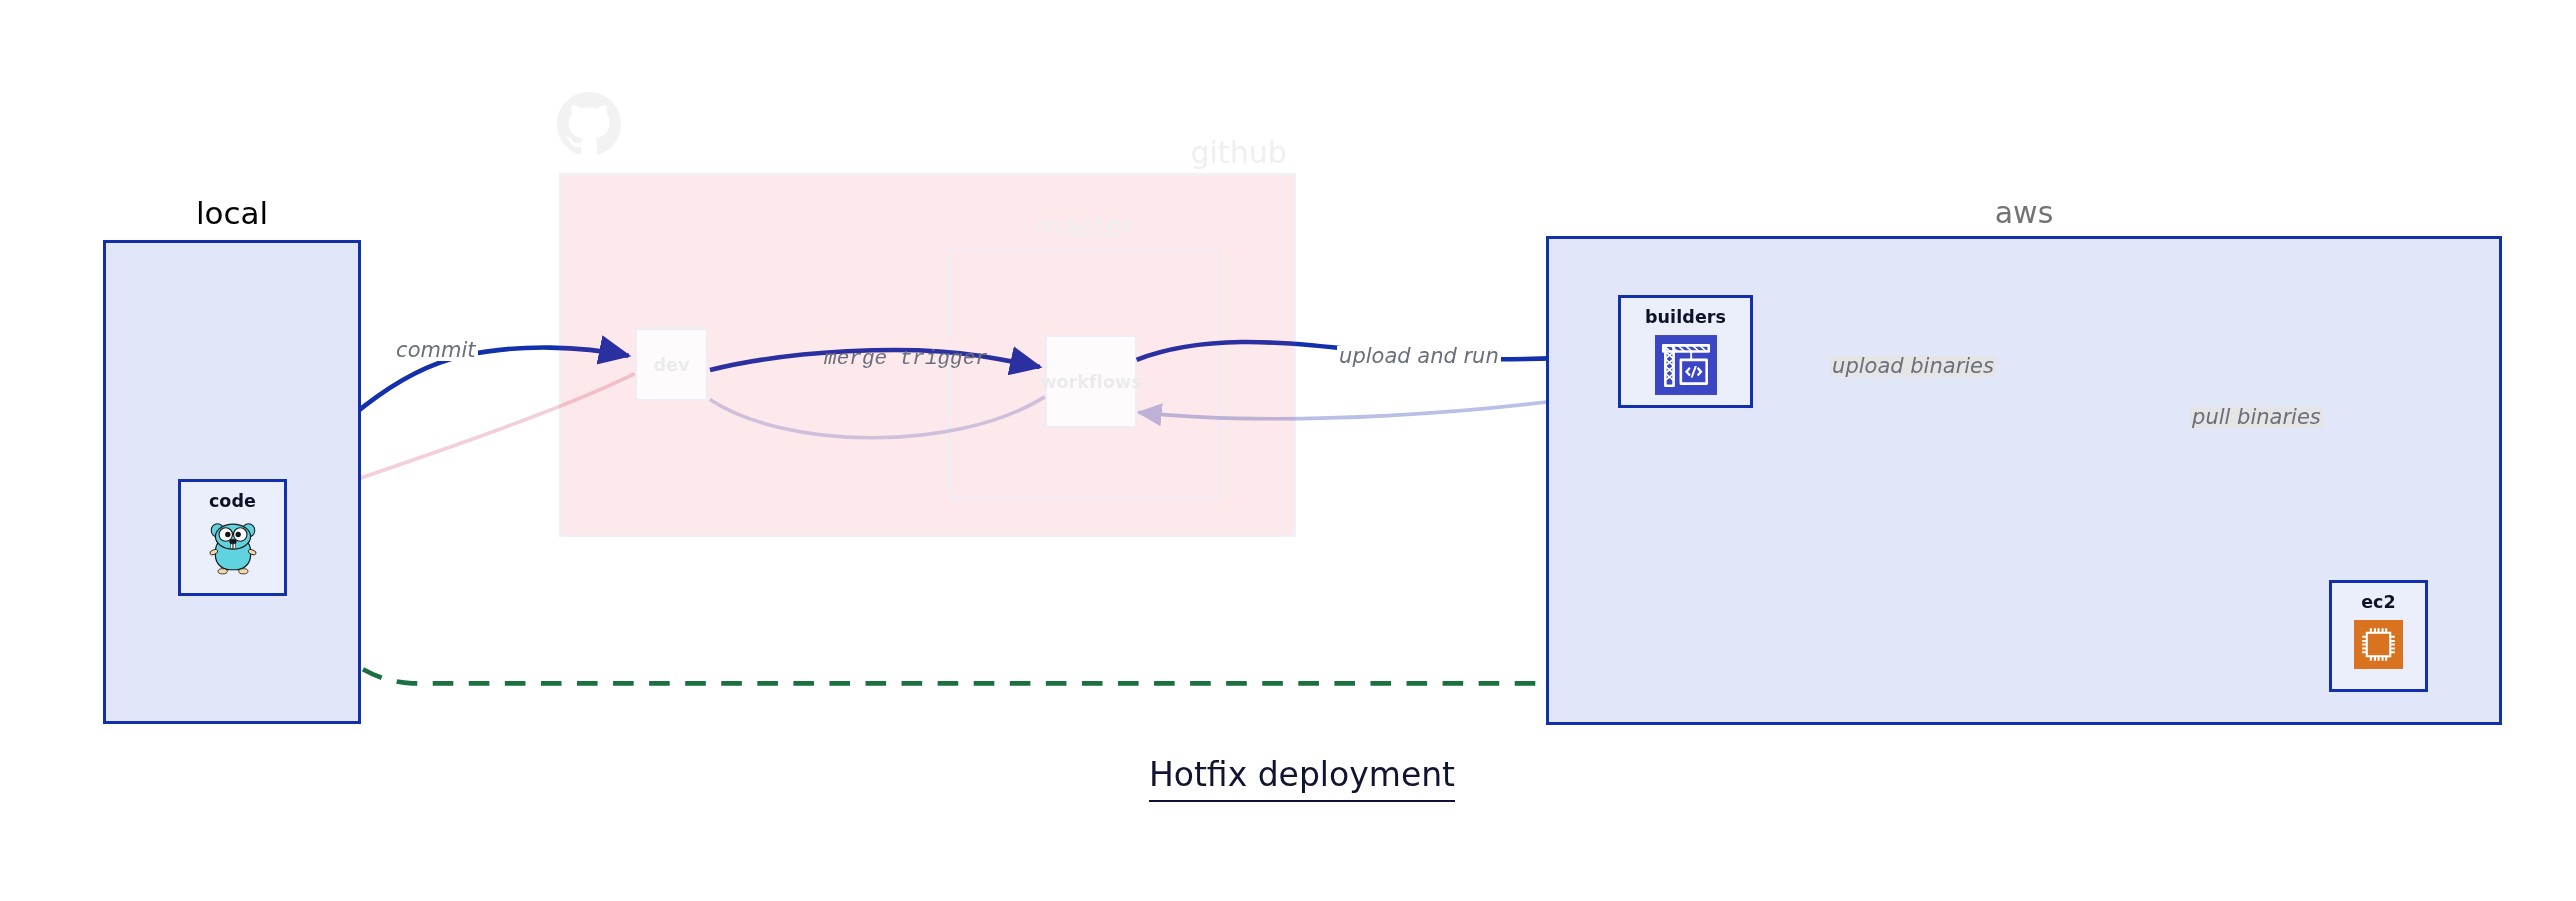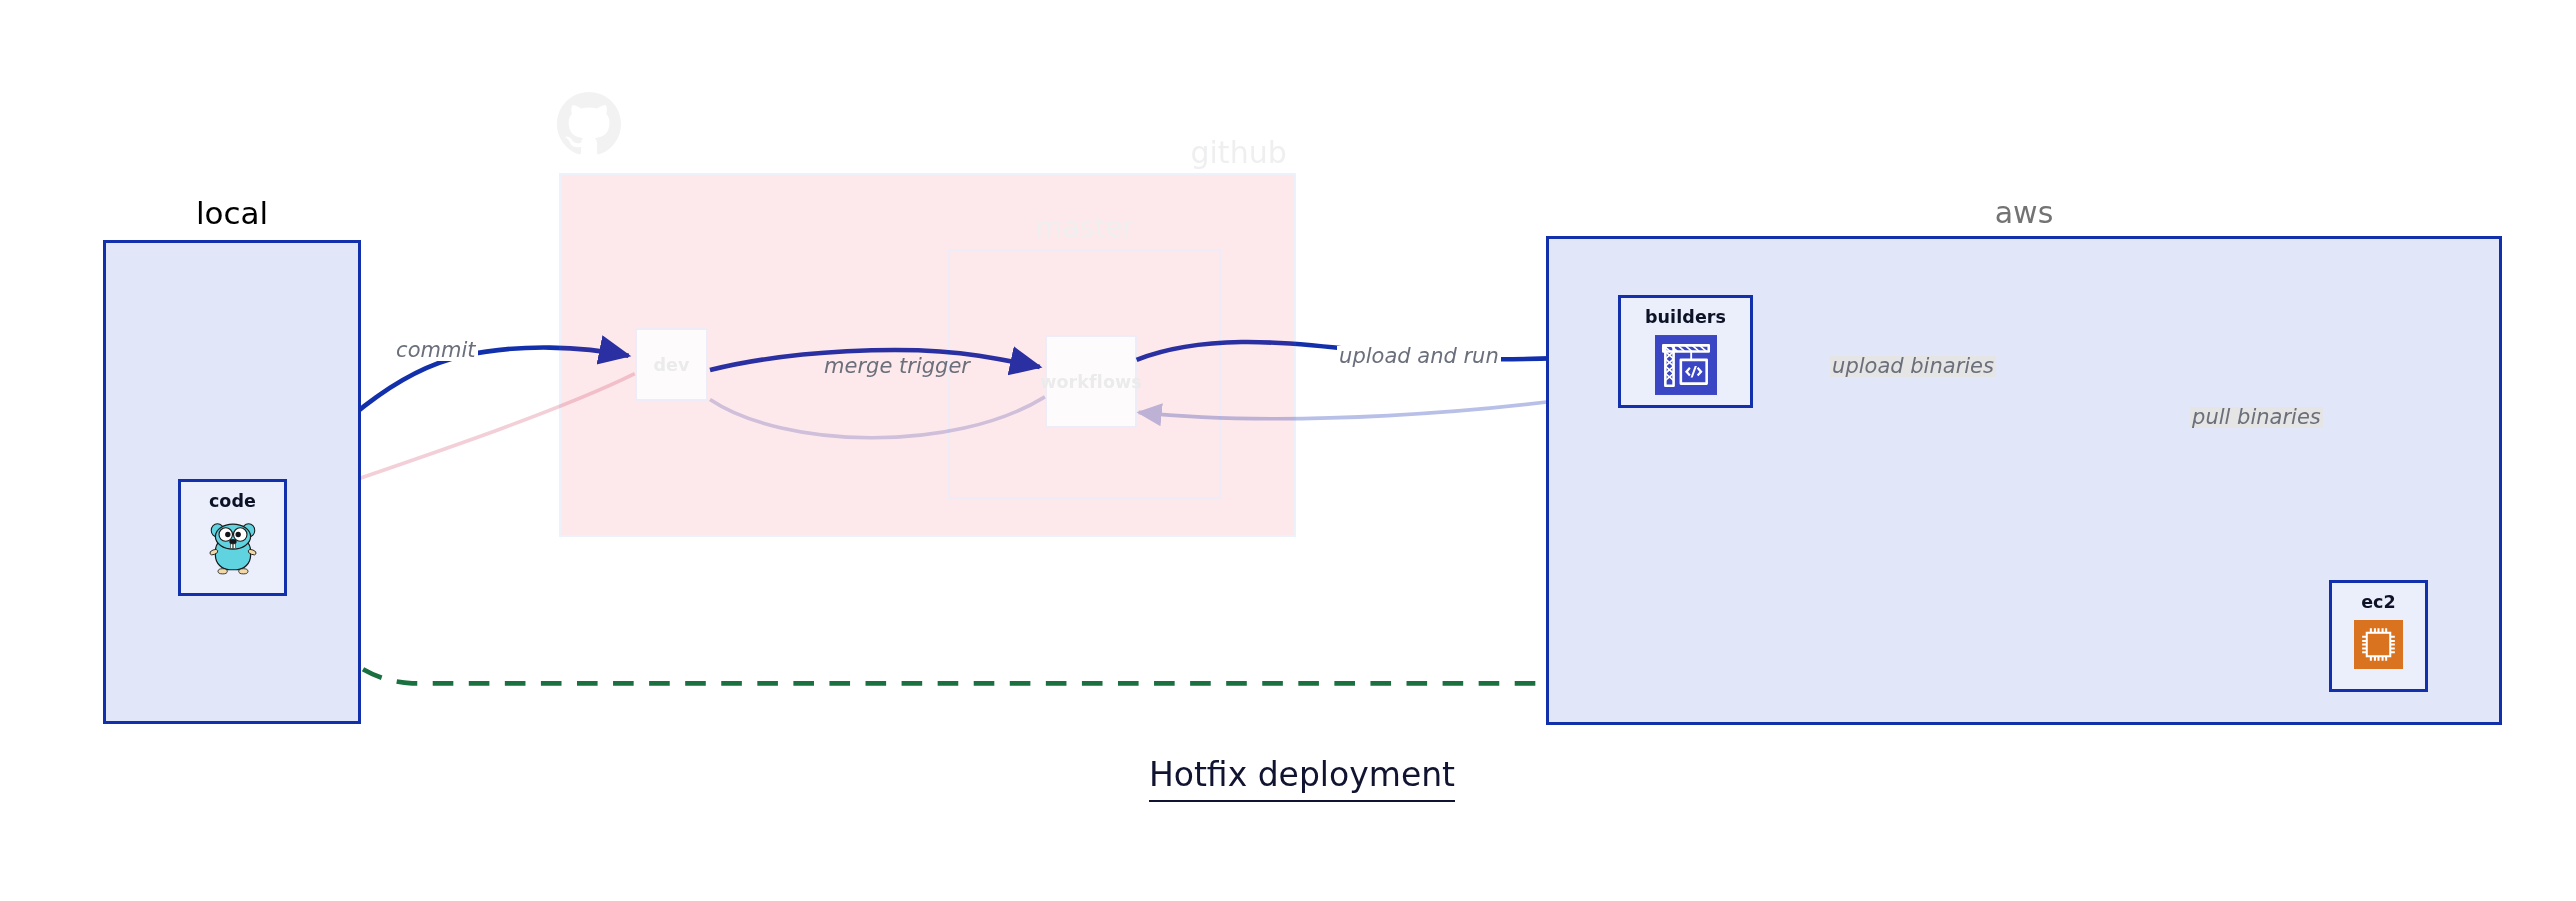--- a/index.html
+++ b/index.html
@@ -309,21 +309,21 @@
           <path d="M16,33 L25,33 M16,41 L25,41 M16,48 L25,48 M16,56 L25,56 M16,63 L25,63"></path>
 
           <path d="M71,33 L80,33 M71,41 L80,41 M71,48 L80,48 M71,56 L80,56 M71,63 L80,63"></path>
         </g>
       </svg>
     </div>
   </div>
 
   <div class="edge-label" style="left:394px;  top:340px;">commit</div>
 
-  <div class="edge-label on-pink" style="left:822px; top:356px;">merge trigger</div>
+  <div class="edge-label on-pink" style="left:822px; top:348px;font-family:Liberation Mono, monospace;">merge trigger</div>
 
   <div class="edge-label" style="left:1337px; top:346px;">upload and run</div>
 
   <div class="edge-label on-blue" style="left:1830px; top:356px;">upload binaries</div>
 
   <div class="edge-label on-blue" style="left:2190px; top:407px;">pull binaries</div>
 
   <div class="diagram-title">
     <span>Hotfix deployment</span>
   </div>

